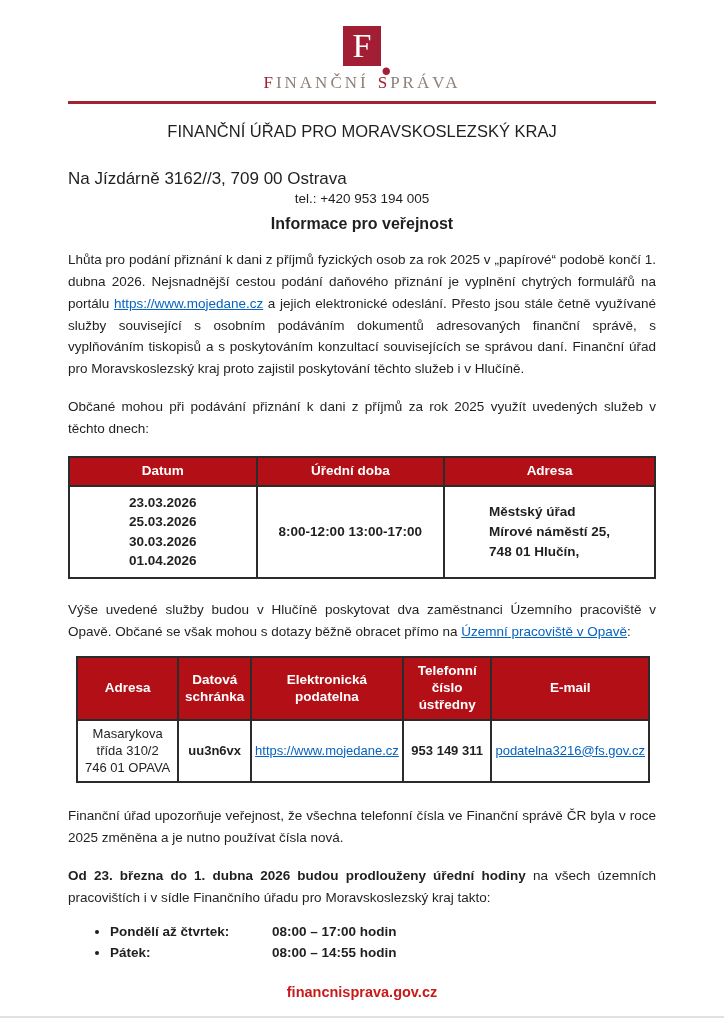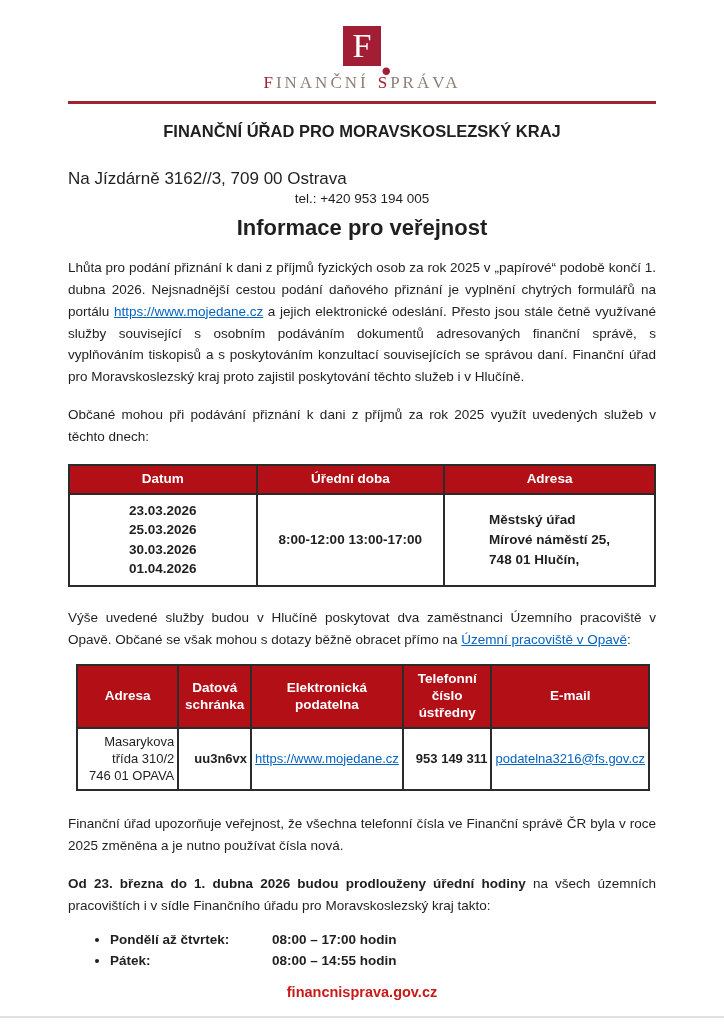--- a/index.html
+++ b/index.html
@@ -41,24 +41,24 @@
   .brand .word2 { margin-left: 9px; }
 
   
   .rule-top { height: 3px; background: #a02433; margin-top: 8px; }
   .page-bottom-edge {
     position: absolute; left: 0; bottom: 6px;
     width: 100%; height: 2px; background: #e3e1de;
   }
 
   
-  .office-name { margin-top: 18px; text-align: center; font-weight: bold; font-size: 16.5px; }
+  .office-name { margin-top: 18px; text-align: center; font-weight: normal; font-size: 16.5px; }
   .address-line { margin-top: 28px; text-align: left; font-size: 17px; }
   .phone-line { margin-top: 2px; text-align: center; font-size: 13.5px; }
-  .subject { margin-top: 9px; text-align: center; font-weight: bold; font-size: 22px; }
+  .subject { margin-top: 9px; text-align: center; font-weight: bold; font-size: 16px; }
 
   
   .para { font-size: 13.5px; line-height: 1.62; text-align: justify; }
   .intro { margin-top: 24px; font-weight: bold; }
   .p1 { margin-top: 16px; }
   .p2 { margin-top: 16px; }
   .p3 { margin-top: 20px; }
   .p4 { margin-top: 22px; }
   .p5 { margin-top: 16px; }
   a.link, .link { color: #0563c1; text-decoration: underline; cursor: pointer; }
@@ -72,21 +72,21 @@
     background: #b30f16; color: #ffffff;
     font-weight: bold; font-size: 13.5px;
     text-align: center; padding: 5px 4px; line-height: 1.25;
   }
   .tbl1 td { height: 92px; vertical-align: middle; text-align: center; font-size: 13.5px; }
   .tbl1 .cell-block { display: inline-block; text-align: left; font-weight: bold; line-height: 1.45; }
   .tbl1 .hours { font-weight: bold; }
   .tbl1 col.c1 { width: 32%; } .tbl1 col.c2 { width: 32%; } .tbl1 col.c3 { width: 36%; }
 
   .tbl2 td {
-    height: 62px; vertical-align: middle; text-align: right;
+    height: 62px; vertical-align: middle; text-align: center;
     font-size: 13px; line-height: 1.3; padding: 0 3px;
   }
   .tbl2 col.c1 { width: 19.5%; } .tbl2 col.c2 { width: 13%; } .tbl2 col.c3 { width: 25%; }
   .tbl2 col.c4 { width: 17%; } .tbl2 col.c5 { width: 25.5%; }
   .bold { font-weight: bold; }
 
   
   .bullets { margin-top: 12px; padding-left: 42px; }
   .bullets li { font-size: 13.5px; font-weight: bold; line-height: 1.6; }
   .bullets .b-label { display: inline-block; width: 162px; }

